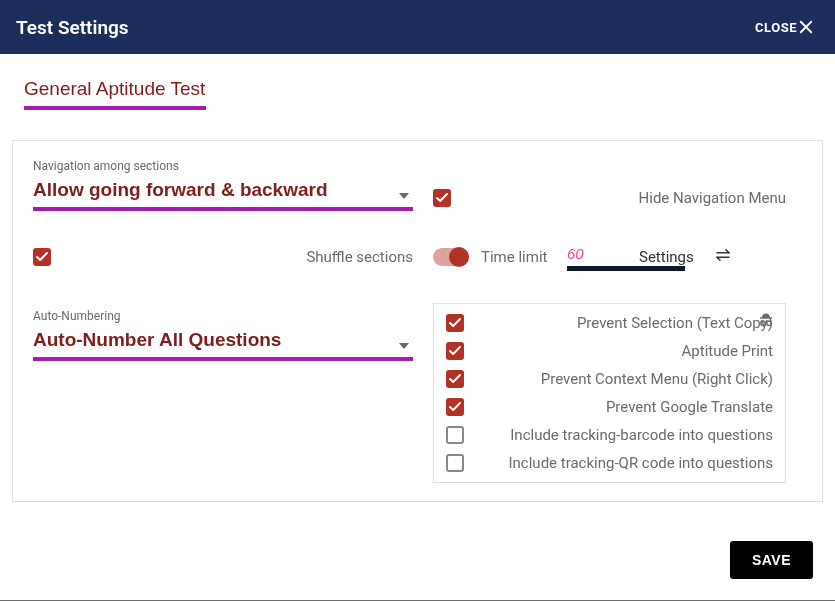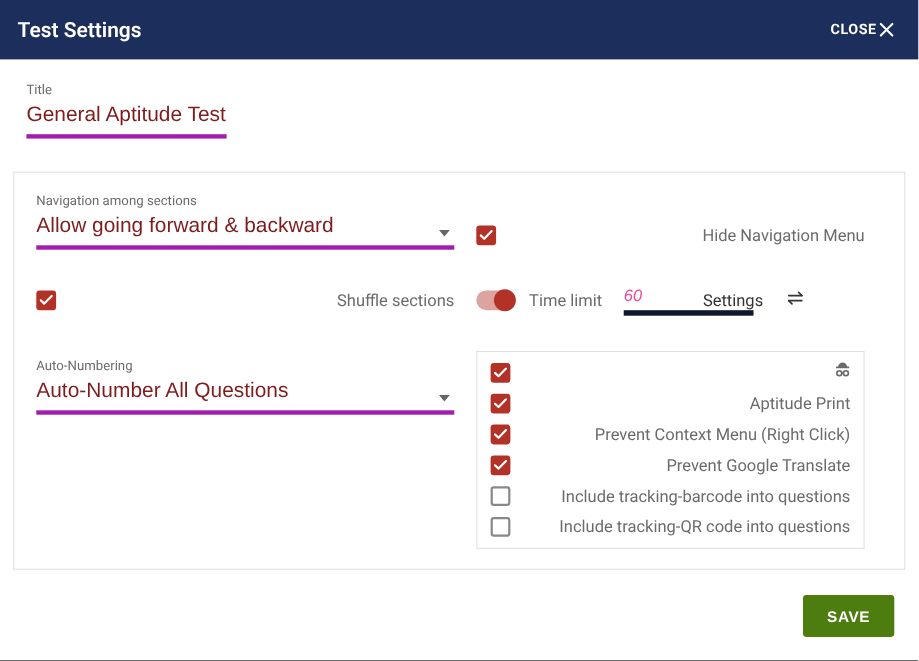--- a/index.html
+++ b/index.html
@@ -74,20 +74,21 @@
   }
   .row:last-child { margin-bottom: 0; }
   .col-left { width: 380px; }
   .col-right { flex: 1; }
   .select-wrap {
     position: relative;
   }
   .select-wrap .text-input {
     width: 100%;
     padding-right: 24px;
+    font-weight: bold;
   }
   .dropdown-caret {
     position: absolute;
     right: 4px;
     bottom: 8px;
     color: #666;
     pointer-events: none;
   }
   .checkbox-line {
     display: flex;
@@ -175,21 +176,21 @@
     top: 8px;
     right: 10px;
     color: #6b6b6b;
   }
   .footer {
     position: absolute;
     bottom: 22px;
     right: 22px;
   }
   .save-btn {
-    background: #4d7c0f;
+    background: #000000;
     color: #fff;
     border: none;
     padding: 11px 22px;
     font-size: 14px;
     font-weight: 700;
     letter-spacing: 0.5px;
     border-radius: 3px;
     cursor: pointer;
   }
   .hr {
@@ -215,21 +216,20 @@
             <line x1="5" y1="5" x2="19" y2="19"></line>
             <line x1="19" y1="5" x2="5" y2="19"></line>
           </svg>
       </span>
     </div>
   </div>
 
   <div class="body">
 
     <div class="field-block">
-      <div class="field-label">Title</div>
       <input class="text-input title-input" value="General Aptitude Test" style="">
     </div>
 
     <div class="panel">
 
       <div class="row">
         <div class="col-left">
           <div class="field-label">Navigation among sections</div>
           <div class="select-wrap">
             <input class="text-input" readonly="" value="Allow going forward &amp; backward" style="">
@@ -305,20 +305,21 @@
                 <line x1="11" y1="15" x2="13" y2="15" stroke="#6b6b6b" stroke-width="2"></line>
               </svg>
             </span>
             <div id="security-list">
                 <div class="checkbox-line">
                   <span class="checkbox checked">
                     <svg width="12" height="10" viewBox="0 0 12 10">
                       <path d="M1 5 L4.2 8 L11 1" stroke="#fff" stroke-width="2" fill="none" stroke-linecap="round" stroke-linejoin="round"></path>
                     </svg>
                   </span>
+                  <span class="check-label">Prevent Selection (Text Copy)</span>
                 </div>
                 <div class="checkbox-line">
                   <span class="checkbox checked">
                     <svg width="12" height="10" viewBox="0 0 12 10">
                       <path d="M1 5 L4.2 8 L11 1" stroke="#fff" stroke-width="2" fill="none" stroke-linecap="round" stroke-linejoin="round"></path>
                     </svg>
                   </span>
                   <span class="check-label">Aptitude Print</span>
                 </div>
                 <div class="checkbox-line">

